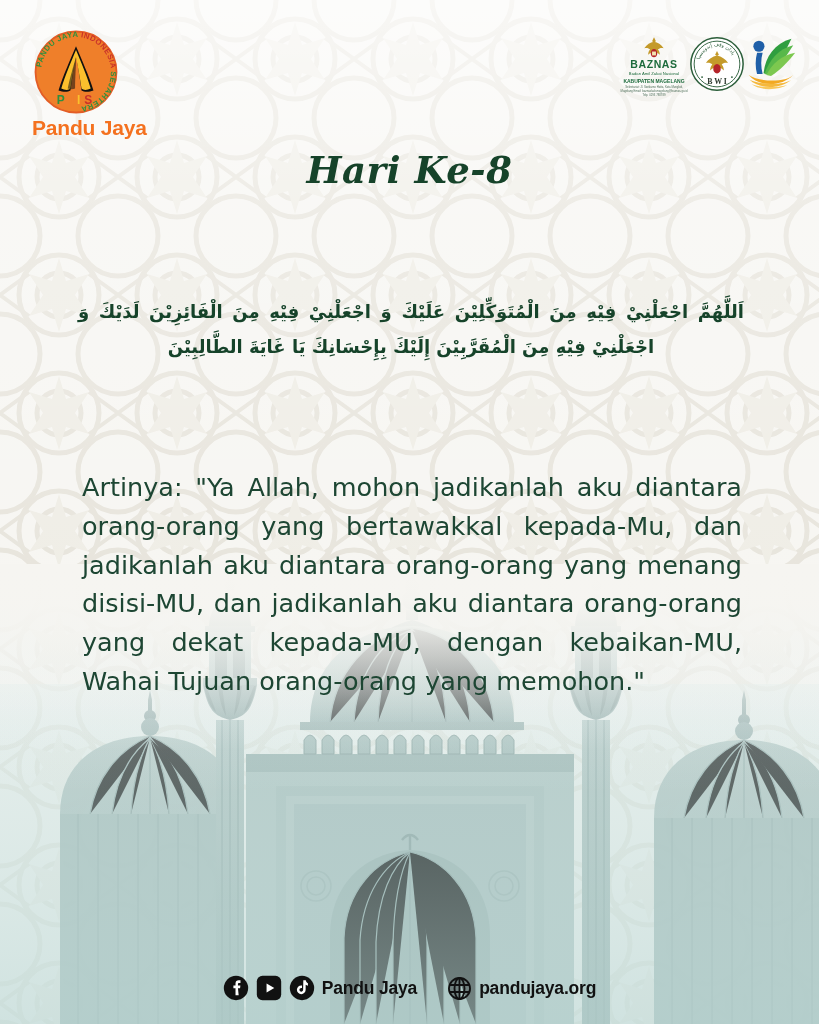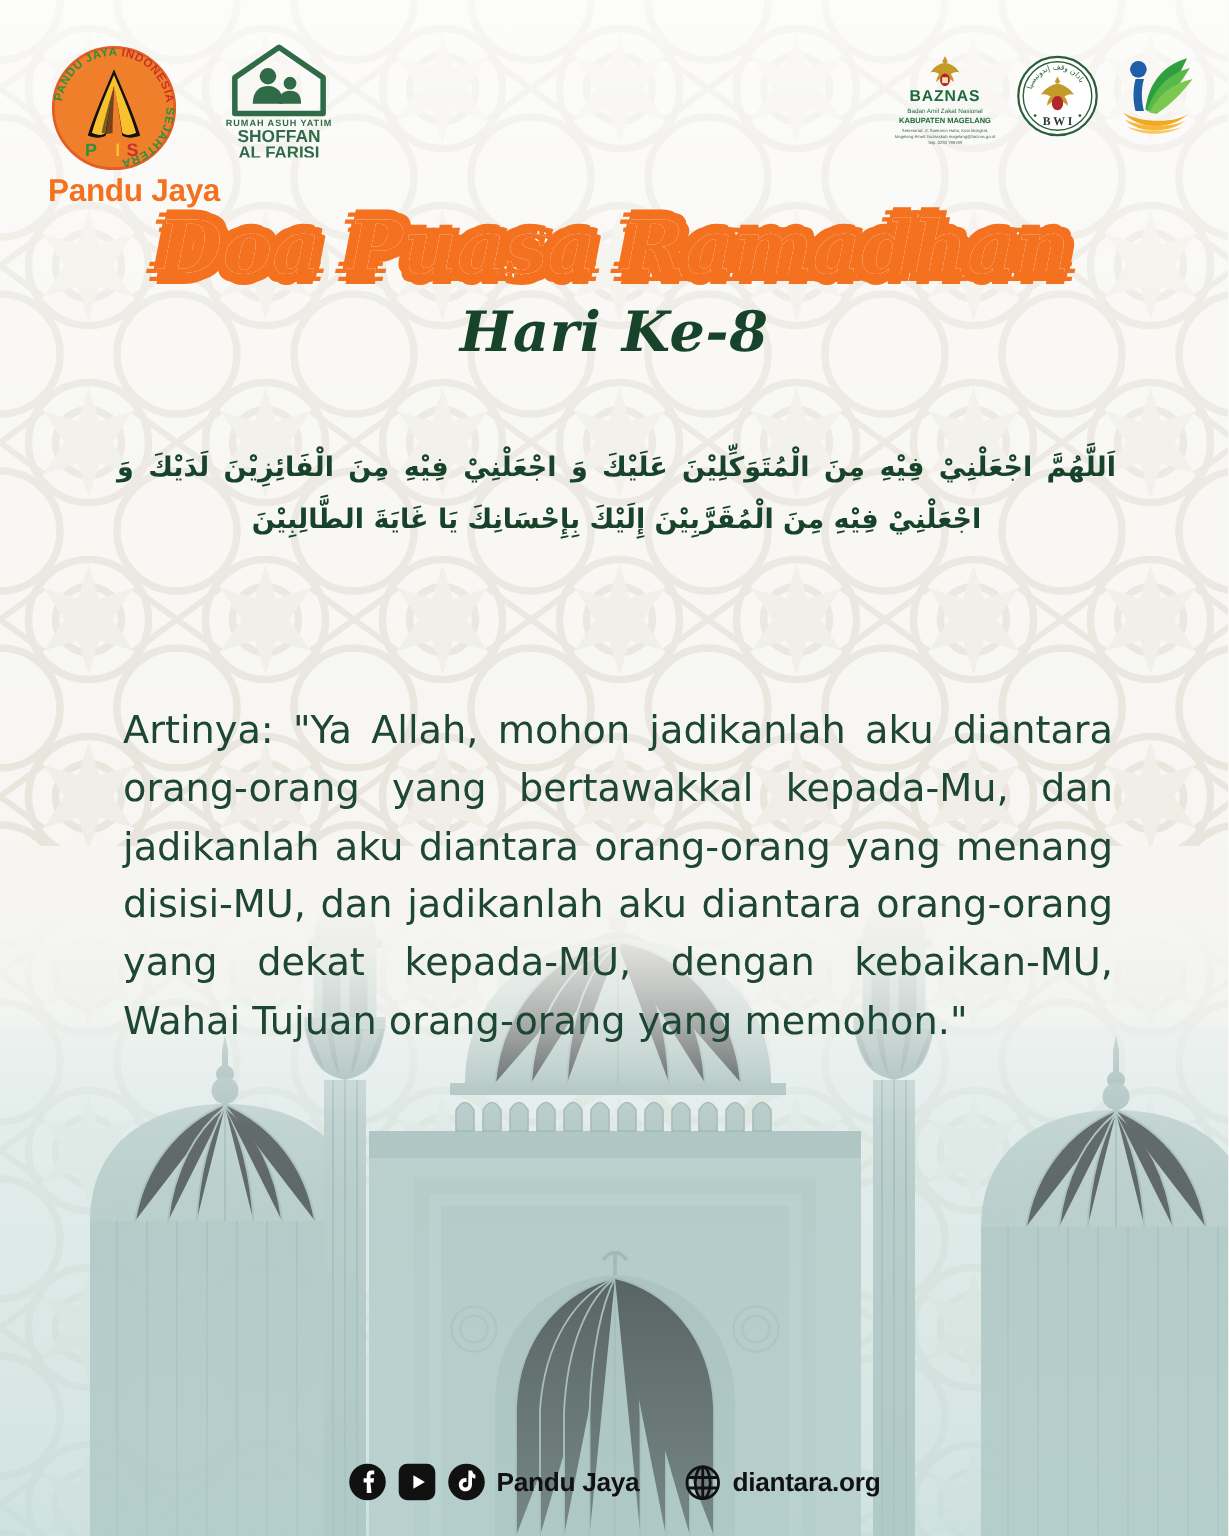--- a/index.html
+++ b/index.html
@@ -75,21 +75,20 @@
     font-weight: bold;
     color: #F4711F;
     letter-spacing: -0.2px;
   }
 
   .logos-right {
     position: absolute;
     right: 22px; top: 36px;
     display: flex;
     align-items: flex-start;
-    gap: 12px;
   }
   .logo-baznas { width: 70px; }
   .logo-bwi { width: 56px; height: 56px; }
   .logo-kemensos { width: 52px; height: 56px; }
 
   .baznas-wrap { display: flex; flex-direction: column; align-items: center; }
   .baznas-title {
     font-size: 10.5px; font-weight: bold; color: #1d6b3c;
     letter-spacing: 0.6px; line-height: 1; margin-top: 1px;
   }
@@ -430,36 +429,20 @@
           <path d="M50 34 C 47 44 43 58 41 68 C 44 69 47 69 49 68 C 49 56 50 44 50 38 Z" fill="#111111" opacity="0.55"></path>
           <g font-family="'Liberation Sans', sans-serif" font-size="13" font-weight="bold">
             <text x="29" y="85" fill="#2f8f3e">P</text>
             <text x="41" y="85" fill="#ef7f2a">J</text>
             <text x="51" y="85" fill="#fbc02d">I</text>
             <text x="59" y="85" fill="#c9322b">S</text>
           </g>
         </svg>
       </div>
 
-      <div class="logo-shoffan">
-        <svg viewBox="0 0 100 86" aria-hidden="true">
-          <g fill="none" stroke="#2f6b46" stroke-width="4" stroke-linejoin="round">
-            <path d="M50 6 L82 28 L82 54 L18 54 L18 28 Z"></path>
-          </g>
-          <g fill="#2f6b46">
-            <circle cx="42" cy="27" r="6"></circle>
-            <circle cx="58" cy="32" r="4.6"></circle>
-            <path d="M42 34 C 34 34 31 40 31 47 L53 47 C 53 40 50 34 42 34 Z"></path>
-            <path d="M58 37.5 C 52 37.5 50 41 50 47 L66 47 C 66 41 64 37.5 58 37.5 Z"></path>
-          </g>
-          <text x="50" y="63" text-anchor="middle" font-family="'Liberation Sans', sans-serif" font-size="6.6" font-weight="bold" fill="#2f6b46" letter-spacing="0.7">RUMAH ASUH YATIM</text>
-          <text x="50" y="75" text-anchor="middle" font-family="'Liberation Sans', sans-serif" font-size="12.6" font-weight="bold" fill="#2f6b46">SHOFFAN</text>
-          <text x="50" y="86" text-anchor="middle" font-family="'Liberation Sans', sans-serif" font-size="12.2" font-weight="bold" fill="#2f6b46">AL FARISI</text>
-        </svg>
-      </div>
     </div>
 
     <div class="brand-name">Pandu Jaya</div>
 
     <div class="logos-right">
 
       <div class="logo-baznas baznas-wrap">
         <svg width="26" height="22" viewBox="0 0 40 34" aria-hidden="true">
           <g fill="#c49a2a">
             <path d="M20 2 L23 8 L20 10 L17 8 Z"></path>
@@ -510,21 +493,20 @@
             <path d="M4 42 C 14 54 38 56 52 42 C 44 50 16 50 4 42 Z"></path>
             <path d="M5 47 C 15 57 37 58 50 47 C 42 53 17 53 5 47 Z" fill="#f5b83c"></path>
             <path d="M7 52 C 17 59 35 59 47 52 C 39 56 17 56 7 52 Z" fill="#f8c85c"></path>
           </g>
         </svg>
       </div>
     </div>
   </div>
 
   <div class="title-block">
-    <div class="title-main">Doa Puasa Ramadhan</div>
     <div class="title-sub">Hari Ke-8</div>
   </div>
 
   <div class="arabic">اَللَّهُمَّ اجْعَلْنِيْ فِيْهِ مِنَ الْمُتَوَكِّلِيْنَ عَلَيْكَ وَ اجْعَلْنِيْ فِيْهِ مِنَ الْفَائِزِيْنَ لَدَيْكَ وَ اجْعَلْنِيْ فِيْهِ مِنَ الْمُقَرَّبِيْنَ إِلَيْكَ بِإِحْسَانِكَ يَا غَايَةَ الطَّالِبِيْنَ</div>
 
   <div class="translation">Artinya: "Ya Allah, mohon jadikanlah aku diantara orang-orang yang bertawakkal kepada-Mu, dan jadikanlah aku diantara orang-orang yang menang disisi-MU, dan jadikanlah aku diantara orang-orang yang dekat kepada-MU, dengan kebaikan-MU, Wahai Tujuan orang-orang yang memohon."</div>
 
   <div class="footer">
 
     <div class="footer-group">
@@ -543,17 +525,17 @@
       <span class="footer-text">Pandu Jaya</span>
     </div>
 
 
     <div class="footer-group">
       <svg class="fi-tight" viewBox="0 0 32 32" aria-hidden="true">
         <circle cx="16" cy="16" r="13.5" fill="none" stroke="#111111" stroke-width="2.4"></circle>
         <ellipse cx="16" cy="16" rx="6.4" ry="13.5" fill="none" stroke="#111111" stroke-width="2.4"></ellipse>
         <path d="M3 11.5h26M3 20.5h26M16 2.5v27" stroke="#111111" stroke-width="2.4" fill="none"></path>
       </svg>
-      <span class="footer-text">diantara.org</span>
+      <span class="footer-text">pandujaya.org</span>
     </div>
   </div>
 
 </div>
 
 </body></html>

